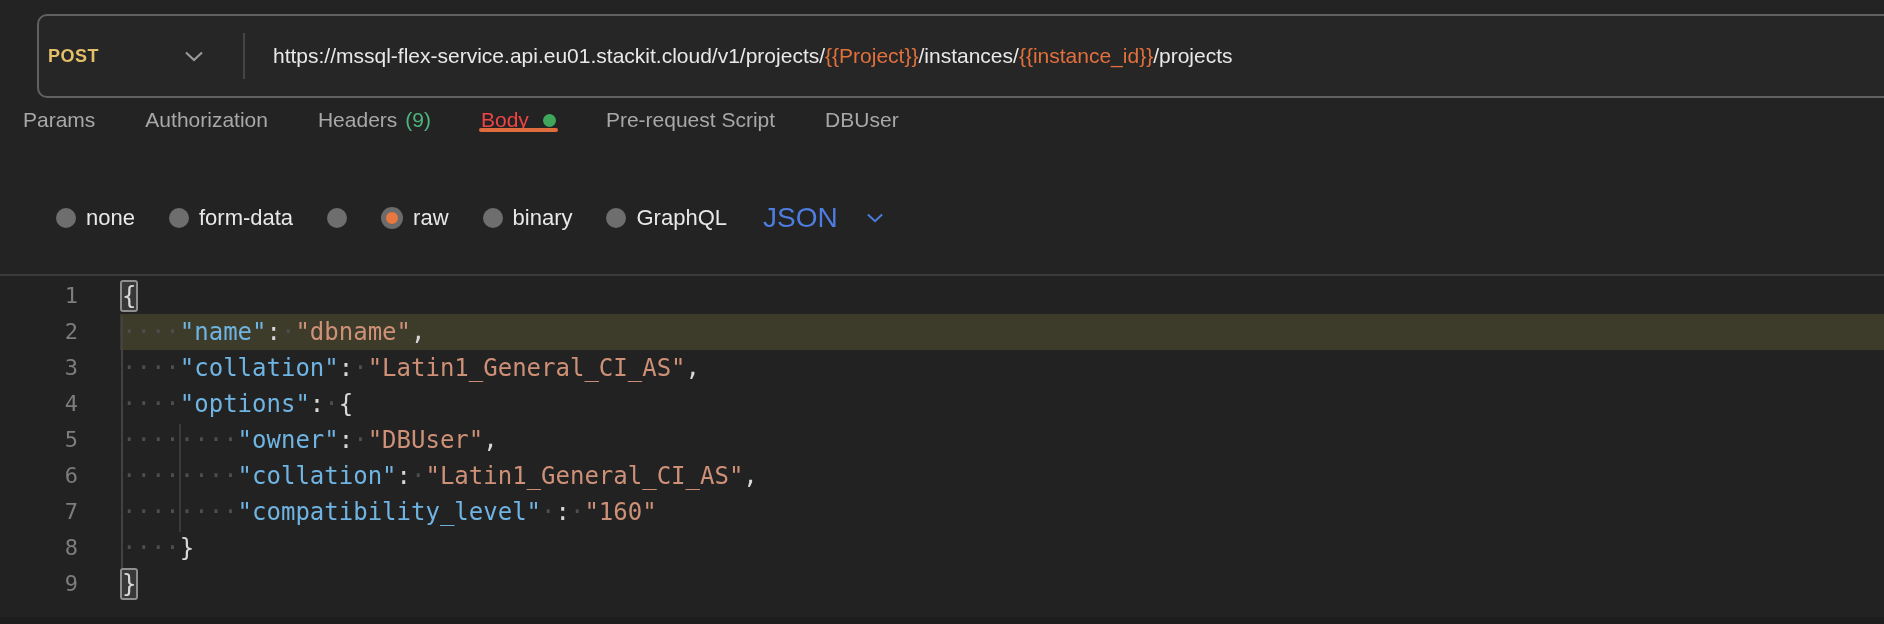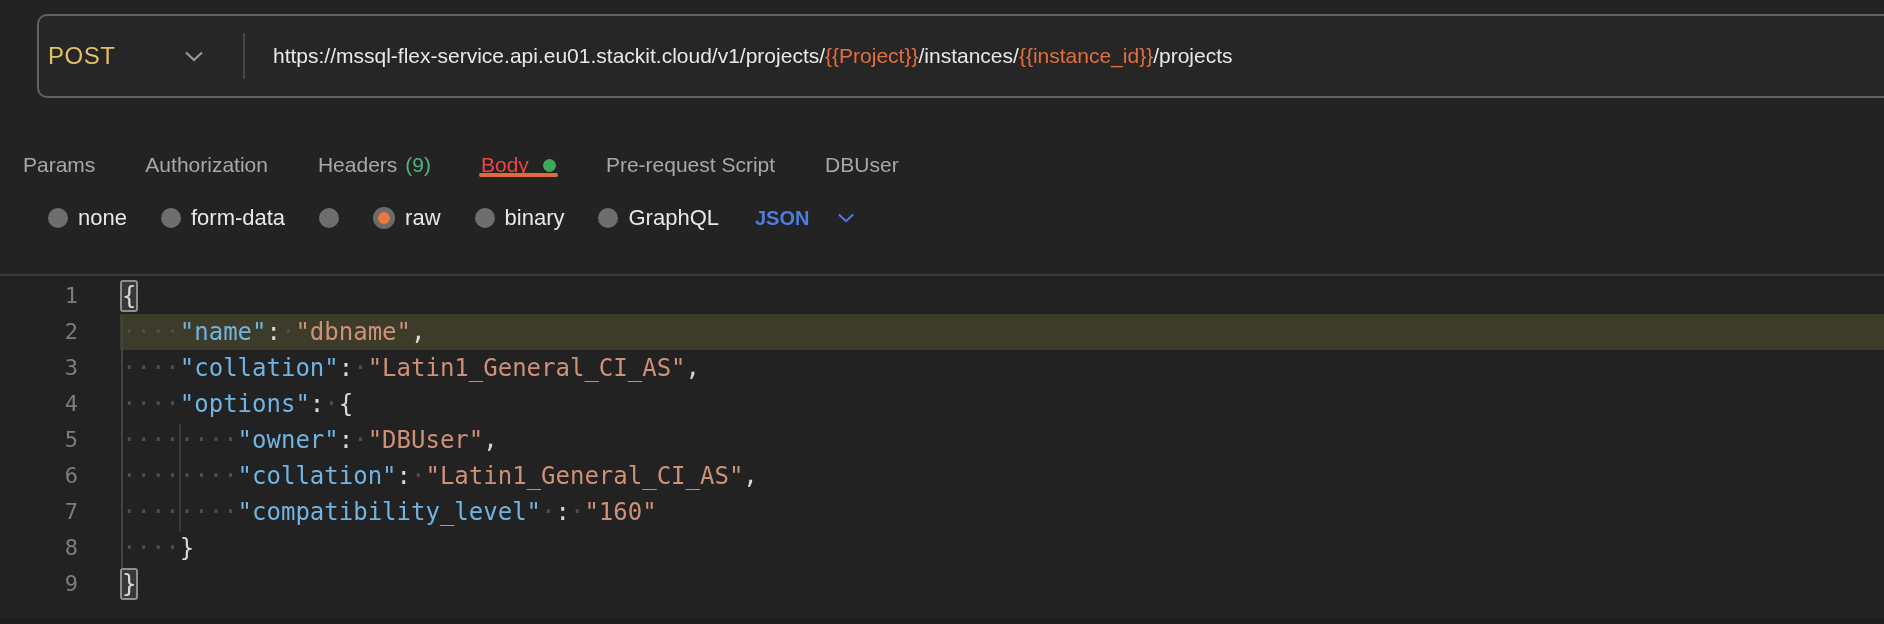--- a/index.html
+++ b/index.html
@@ -20,68 +20,68 @@
     display:flex; align-items:center;
   }
   .method-select {
     width:204px; height:100%;
     display:flex; align-items:center; justify-content:space-between;
     padding:0 40px 0 9px;
     cursor:pointer;
   }
   .method-label {
     color:var(--method-post,#e3bf69);
-    font-size:24px; font-weight:400; letter-spacing:0.5px;
+    font-size:18px; font-weight:700; letter-spacing:0.5px;
   }
   .chevron { stroke:#9a9a9a; stroke-width:2.2; fill:none; }
   .vdivider { width:2px; height:46px; background:#454545; }
   .url-box {
     flex:1; margin-left:28px; font-size:21px; color:#e8e8e8;
     white-space:nowrap; overflow:hidden;
   }
   .url-var { color:var(--url-variable,#e2703d); }
 
   
   .tabs {
     position:absolute; left:0; top:108px; height:69px; right:0;
-    display:flex; align-items:flex-end; column-gap:50px;
+    display:flex; align-items:flex-start; column-gap:50px;
     padding-left:23px;
     font-size:21px; color:#a8a8a8;
   }
   .tab { position:relative; display:flex; align-items:center; cursor:pointer; }
   .tab.active { color:#ef4444; }
   .tab.active::after {
     content:""; position:absolute; left:-2px; right:-2px; bottom:0; height:4px;
     background:var(--accent-orange,#e06b3c); border-radius:2px;
   }
   .tab-badge { color:var(--badge-green,#4db47e); margin-left:8px; }
   .tab-dot {
     width:13px; height:13px; border-radius:50%;
     background:var(--body-dot-green,#3fa65c); margin-left:14px;
   }
 
   
   .body-type-row {
-    position:absolute; left:4px; top:196px; height:44px; right:0;
+    position:absolute; left:12px; top:196px; height:44px; right:0;
     display:flex; align-items:center; column-gap:34px;
     padding-left:44px; font-size:22px; color:#e8e8e8;
   }
   .radio-item { display:flex; align-items:center; column-gap:10px; cursor:pointer; }
   .radio {
     width:20px; height:20px; border-radius:50%; background:#6e6e6e;
     display:flex; align-items:center; justify-content:center; flex:0 0 auto;
   }
   .radio.selected { width:22px; height:22px; background:#6b6b6b; }
   .radio-dot {
     width:12px; height:12px; border-radius:50%;
     background:var(--radio-selected-orange,#e8783f);
   }
   .lang-select {
     display:flex; align-items:center; column-gap:29px; margin-left:2px;
-    color:var(--json-blue,#4d7de0); font-size:20px; font-weight:700; cursor:pointer;
+    color:var(--json-blue,#4d7de0); font-size:28px; font-weight:400; cursor:pointer;
   }
   .lang-select .chevron { stroke:var(--json-blue,#4d7de0); }
 
   
   .editor {
     position:absolute; left:0; right:0; top:274px; bottom:0;
     background:#222222; border-top:2px solid #3a3a3a;
     font-family:"DejaVu Sans Mono", monospace;
     font-size:24px; line-height:36px;
   }

